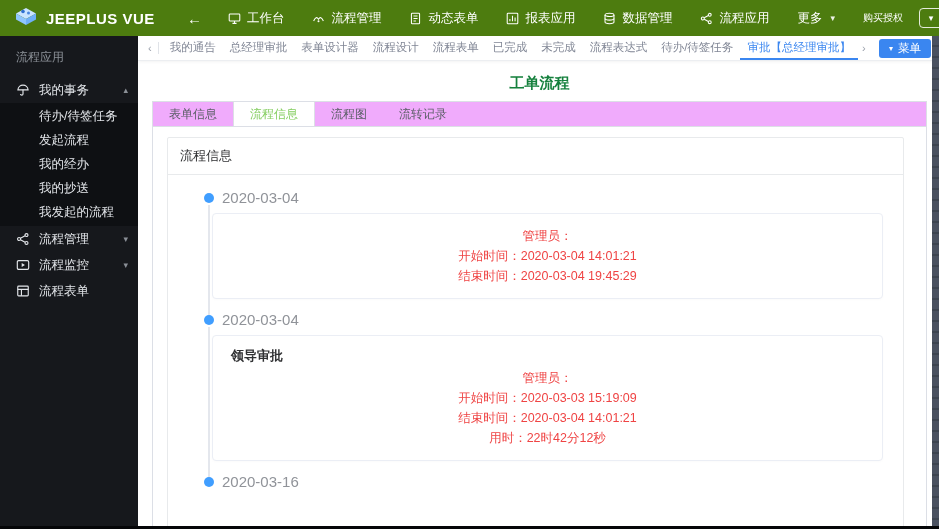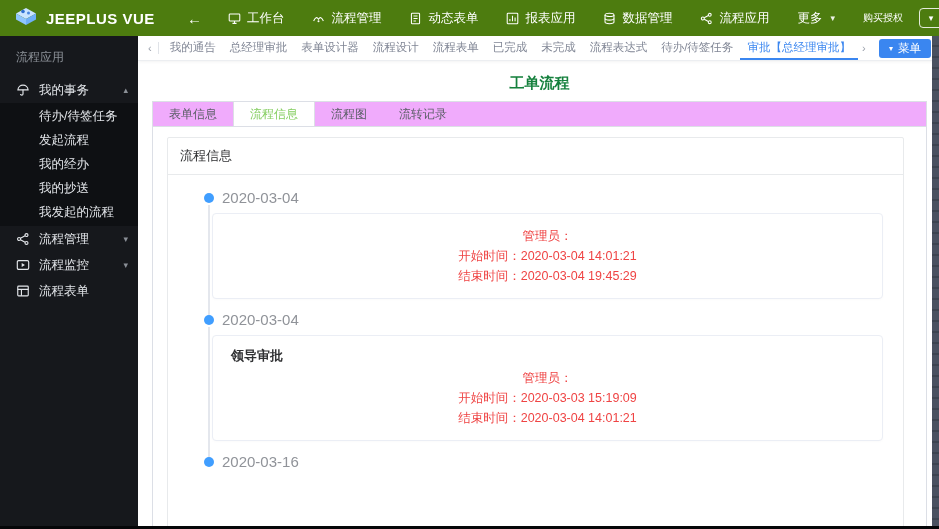--- a/index.html
+++ b/index.html
@@ -285,20 +285,21 @@
               </div>
 
               <div class="tl-item has-line">
                 <span class="tl-dot"></span>
                 <div class="tl-date">2020-03-04</div>
                 <div class="tl-card">
                   <div class="tl-card-title">领导审批</div>
                   <div class="tl-field">管理员：</div>
                   <div class="tl-field">开始时间：2020-03-03 15:19:09</div>
                   <div class="tl-field">结束时间：2020-03-04 14:01:21</div>
+                  <div class="tl-field">用时：22时42分12秒</div>
                 </div>
               </div>
 
               <div class="tl-item">
                 <span class="tl-dot"></span>
                 <div class="tl-date">2020-03-16</div>
 
               </div>
 
             </div>

